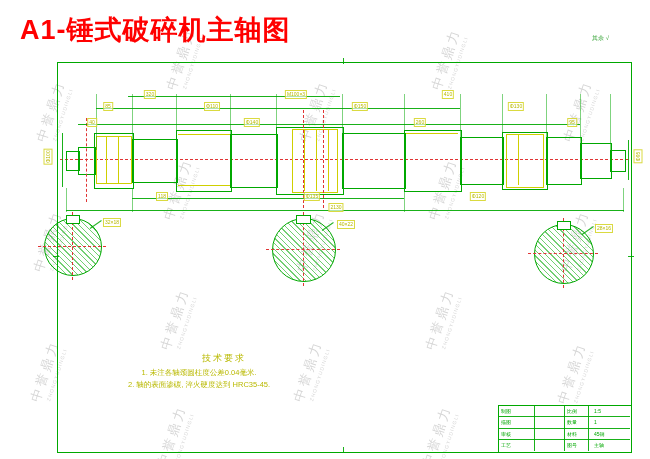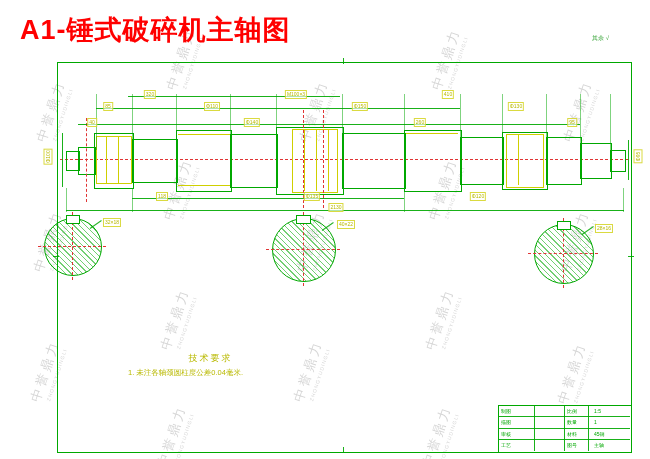--- a/index.html
+++ b/index.html
@@ -221,20 +221,21 @@
     <div class="xsec" style="left:534px;top:224px;width:58px;height:58px;"></div>
     <div class="key" style="left:557px;top:221px;width:12px;height:7px;"></div>
     <div class="rl-h" style="left:528px;top:253px;width:70px;"></div>
     <div class="rl-v" style="left:563px;top:218px;height:70px;"></div>
     <div class="lead" style="left:582px;top:234px;width:14px;transform:rotate(-35deg);"></div>
     <div class="dim" style="left:604px;top:224px;">28×16</div>
 
     <div class="tech">
       <div class="tt">技术要求</div>
       <div class="it">1. 未注各轴颈圆柱度公差0.04毫米.</div>
+      <div class="it">2. 轴的表面渗碳, 淬火硬度达到 HRC35-45.</div>
     </div>
 
     <div class="gr" style="left:498px;top:405px;width:132px;height:46px;"></div>
     <div class="gl" style="left:534px;top:405px;width:1px;height:46px;"></div>
     <div class="gl" style="left:564px;top:405px;width:1px;height:46px;"></div>
     <div class="gl" style="left:588px;top:405px;width:1px;height:46px;"></div>
     <div class="gl" style="left:498px;top:416px;width:132px;height:1px;"></div>
     <div class="gl" style="left:498px;top:428px;width:132px;height:1px;"></div>
     <div class="gl" style="left:498px;top:439px;width:132px;height:1px;"></div>
     <div class="tb-txt" style="left:501px;top:408px;">制图</div>

